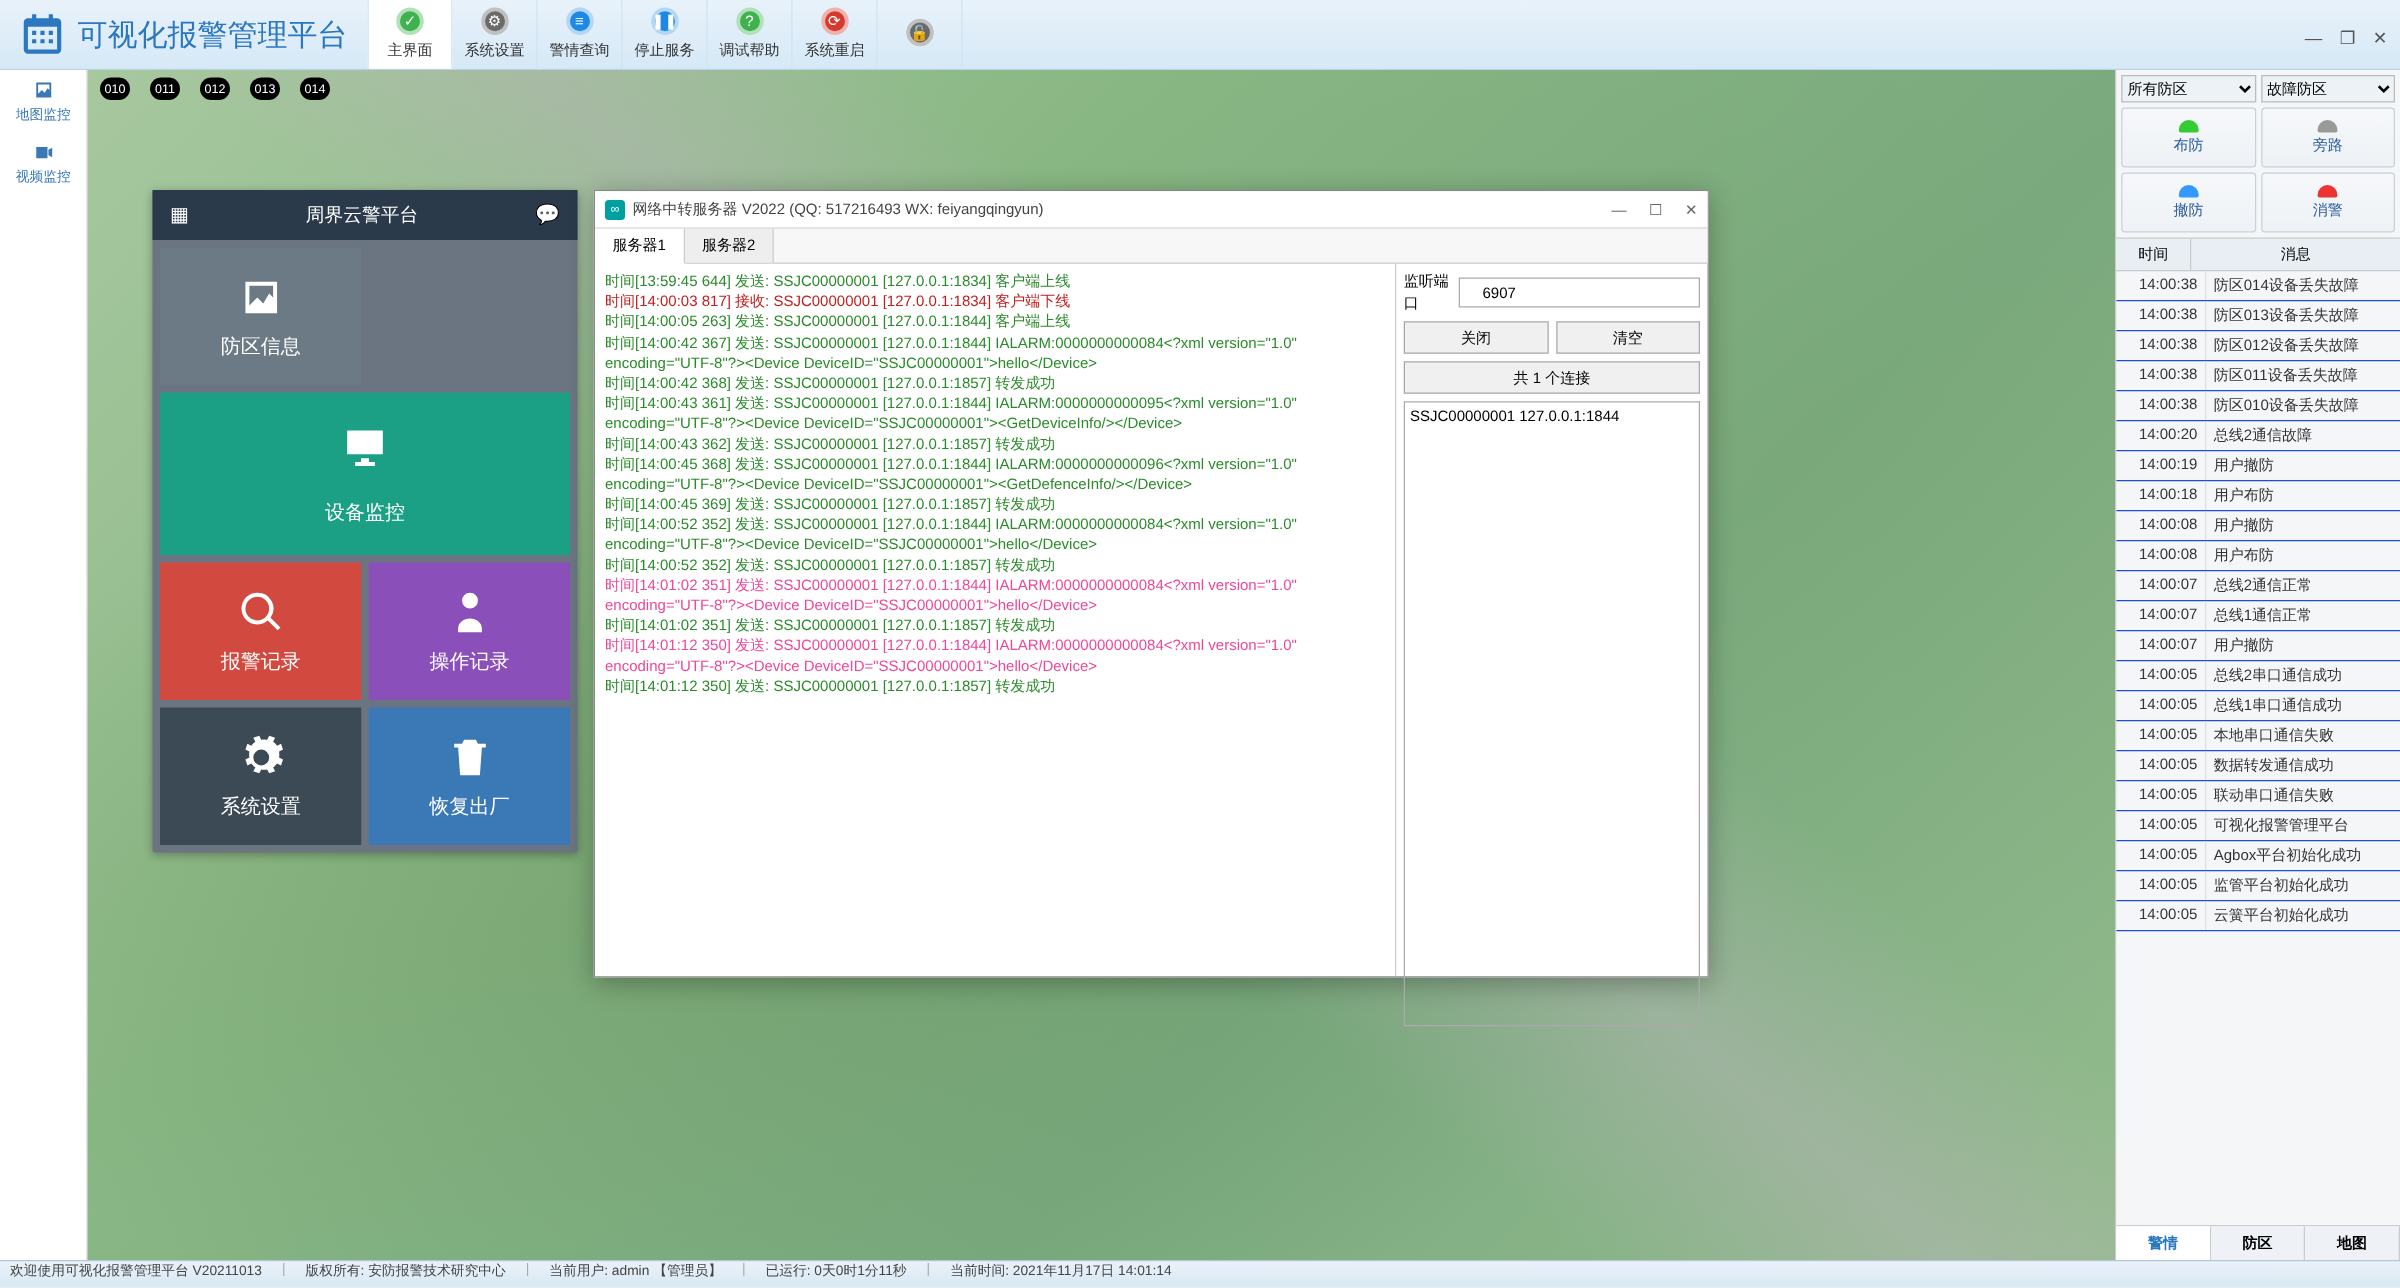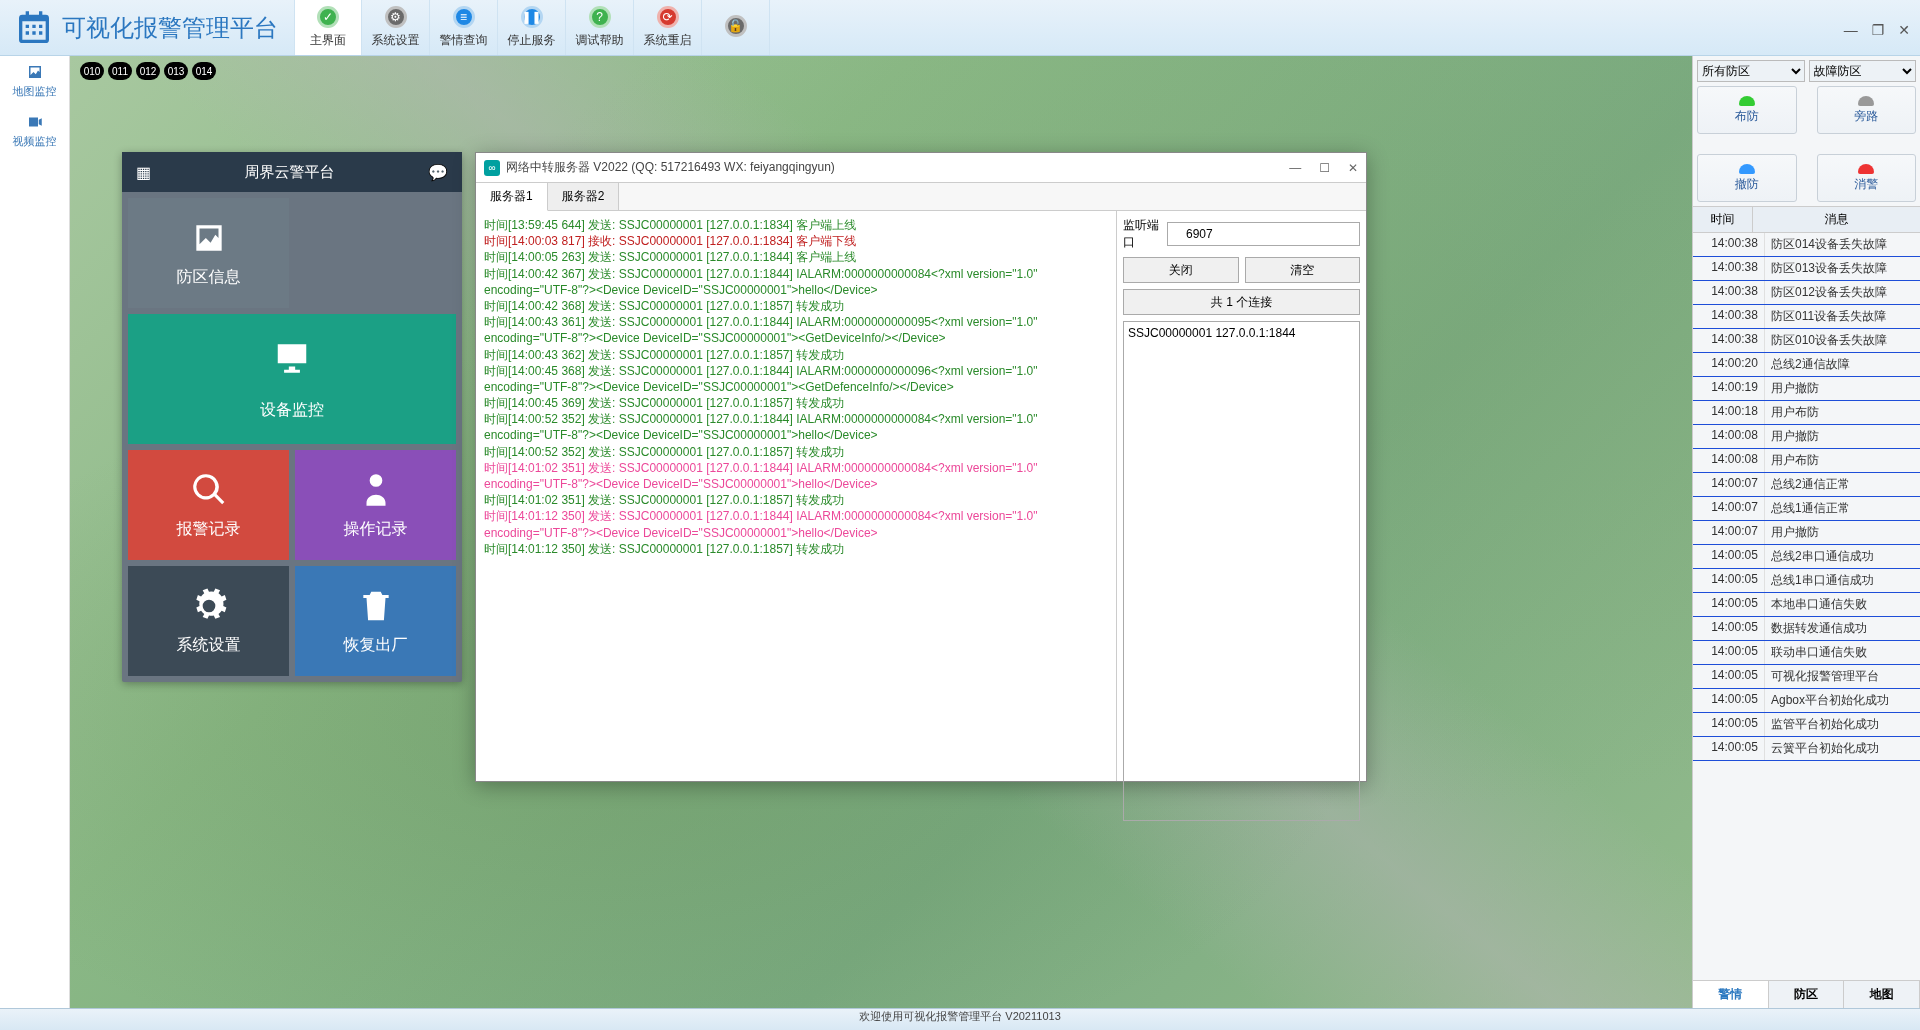--- a/index.html
+++ b/index.html
@@ -25,21 +25,21 @@
 .left-sidebar .ls-item { height: 50px; display: flex; flex-direction: column; align-items: center; justify-content: center; font-size: 11px; color: #3a78b6; cursor: pointer; gap: 3px; }
 .left-sidebar .ls-item svg { width: 20px; height: 18px; fill: #3a78b6; }
 
 
 .main { position: absolute; top: 56px; left: 70px; right: 0; bottom: 22px; background: linear-gradient(135deg, #a8c8a0 0%, #8ab885 30%, #7aaa80 60%, #9ac090 100%); overflow: hidden; }
 .main::before { content:""; position:absolute; inset:0; background:
   radial-gradient(ellipse at 30% 70%, rgba(80,120,60,.25), transparent 40%),
   radial-gradient(ellipse at 70% 30%, rgba(120,160,100,.2), transparent 50%),
   linear-gradient(40deg, transparent 40%, rgba(180,180,180,.5) 50%, transparent 60%);
 }
-.chips { position: absolute; top: 6px; left: 10px; display: flex; gap: 4px; }
+.chips { position: absolute; top: 6px; left: 10px; display: flex; gap: 16px; }
 .chips .chip { width: 24px; height: 18px; background: #000; color: #fff; border-radius: 9px; font-size: 10px; display: flex; align-items: center; justify-content: center; }
 
 
 .tile-panel { position: absolute; top: 96px; left: 52px; width: 340px; background: #6a7581; border-radius: 2px; box-shadow: 0 2px 8px rgba(0,0,0,.3); }
 .tile-header { height: 40px; background: #2a3a4a; color: #fff; display: flex; align-items: center; justify-content: space-between; padding: 0 14px; font-size: 15px; }
 .tile-header .left-ico, .tile-header .right-ico { font-size: 16px; }
 .tiles { display: grid; grid-template-columns: 1fr 1fr; gap: 6px; padding: 6px; }
 .tile { height: 110px; display: flex; flex-direction: column; align-items: center; justify-content: center; color: #fff; cursor: pointer; gap: 10px; font-size: 16px; }
 .tile svg { width: 38px; height: 38px; fill: #fff; }
 .tile.monitor { grid-column: 1 / 3; height: 130px; gap: 24px; }
@@ -64,38 +64,38 @@
 .dlg-side input { flex: 1; height: 24px; border: 1px solid #aaa; padding: 0 18px; font-size: 12px; }
 .dlg-side .btns { display: flex; gap: 6px; margin-bottom: 6px; }
 .dlg-side .btns button { flex: 1; height: 26px; background: #f0f0f0; border: 1px solid #aaa; font-size: 12px; cursor: pointer; }
 .dlg-side .wide-btn { width: 100%; height: 26px; background: #f0f0f0; border: 1px solid #aaa; font-size: 12px; cursor: pointer; margin-bottom: 6px; }
 .dlg-side .listbox { border: 1px solid #aaa; height: 500px; padding: 4px; }
 
 
 .right-panel { position: absolute; top: 56px; right: 0; width: 228px; bottom: 22px; background: #f4f6f8; border-left: 1px solid #ccc; display: flex; flex-direction: column; }
 .rp-top { padding: 4px; display: flex; gap: 4px; }
 .rp-top select { flex: 1; height: 22px; font-size: 12px; border: 1px solid #bbb; background: #edf2f6; }
-.rp-btns { display: grid; grid-template-columns: 1fr 1fr; gap: 20px; padding: 0 4px 4px; }
+.rp-btns { display: grid; grid-template-columns: 1fr 1fr; gap: 4px; padding: 0 4px 4px; }
 .rp-btn { height: 48px; background: linear-gradient(#f6f8fa,#eef2f6); border: 1px solid #c8d0d8; border-radius: 3px; display: flex; flex-direction: column; align-items: center; justify-content: center; gap: 2px; font-size: 12px; color: #2a5a9a; cursor: pointer; }
 .rp-btn .dome { width: 16px; height: 10px; border-radius: 8px 8px 2px 2px; }
 .dome.green{background:#3c3;} .dome.gray{background:#999;} .dome.blue{background:#39f;} .dome.red{background:#e33;}
 .rp-table-head { display: flex; background: #e8eef4; border-top:1px solid #ccc; border-bottom: 1px solid #ccc; font-size: 12px; }
 .rp-table-head div { padding: 4px 6px; }
 .rp-th-time { width: 60px; border-right: 1px solid #ccc; text-align: center; }
 .rp-th-msg { flex: 1; text-align: center; }
 .rp-rows { flex: 1; overflow: auto; font-size: 12px; }
 .rp-row { display: flex; border-bottom: 1px solid #1d4ed8; padding-left: 12px; }
 .rp-row .t { width: 60px; padding: 3px 6px; color: #333; text-align: center; border-right:1px solid #e0e0e0; }
 .rp-row .m { flex: 1; padding: 3px 6px; color: #333; white-space: nowrap; overflow: hidden; text-overflow: ellipsis; }
 .rp-bottom-tabs { display: flex; border-top: 1px solid #ccc; font-weight: bold; }
 .rp-bottom-tabs .bt { flex: 1; text-align: center; font-size: 12px; padding: 5px 0; cursor: pointer; border-right: 1px solid #ccc; background:#eef2f6; }
 .rp-bottom-tabs .bt.active { background: #fff; color: #2a78c0; }
 
 
-.statusbar { position: absolute; bottom: 0; left: 0; right: 0; height: 22px; background: linear-gradient(#eaf2f9,#d8e8f4); border-top: 1px solid #b0c8da; font-size: 11px; color: #444; display: flex; align-items: center; padding: 0 8px; gap: 4px; flex-direction: column; }
+.statusbar { position: absolute; bottom: 0; left: 0; right: 0; height: 22px; background: linear-gradient(#eaf2f9,#d8e8f4); border-top: 1px solid #b0c8da; font-size: 11px; color: #444; display: flex; padding: 0 8px; gap: 16px; }
 .statusbar .sep { color: #aaa; }
 </style>
 </head>
 <body>
 
 <div class="titlebar">
   <svg class="logo-icon" viewBox="0 0 24 24" fill="currentColor">
       <path d="M7 2v2H5a2 2 0 00-2 2v13a2 2 0 002 2h14a2 2 0 002-2V6a2 2 0 00-2-2h-2V2h-2v2H9V2H7zm-2 6h14v11H5V8zm2 2v2h2v-2H7zm4 0v2h2v-2h-2zm4 0v2h2v-2h-2zM7 14v2h2v-2H7zm4 0v2h2v-2h-2zm4 0v2h2v-2h-2z"></path>
     </svg>
   <div class="app-title">可视化报警管理平台</div>

